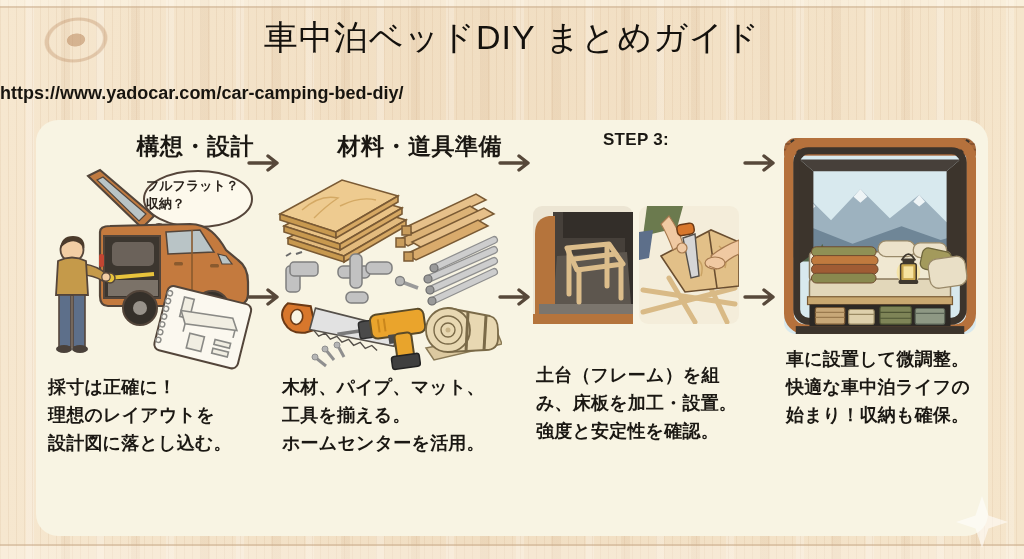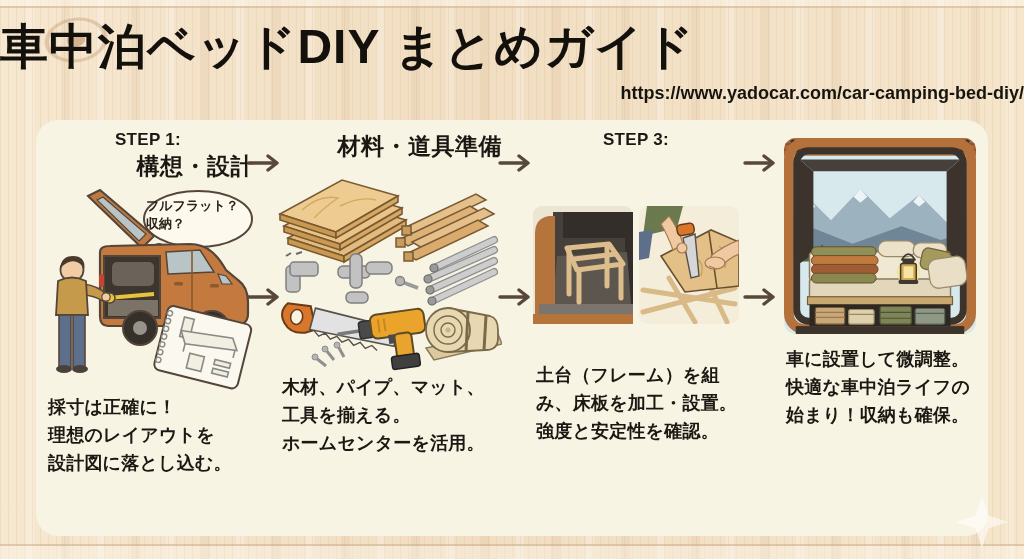--- a/index.html
+++ b/index.html
@@ -13,22 +13,22 @@
       repeating-linear-gradient(90deg, rgba(178,132,88,0.10) 0 1.5px, rgba(0,0,0,0) 1.5px 8px),
       repeating-linear-gradient(90deg, rgba(0,0,0,0) 0 26px, rgba(255,255,255,0.22) 26px 34px, rgba(0,0,0,0) 34px 61px, rgba(189,143,98,0.10) 61px 70px),
       linear-gradient(90deg, #f6e7cf, #f1dec2 45%, #f5e5cb);
   }
   .seam-top { position:absolute; left:0; top:0; width:100%; height:8px; background:rgba(255,250,240,0.45); border-bottom:2px solid rgba(172,128,84,0.35); }
   .seam-bottom { position:absolute; left:0; top:544px; width:100%; height:15px; background:rgba(255,250,240,0.35); border-top:2px solid rgba(172,128,84,0.35); }
   .knot { position:absolute; left:42px; top:16px; width:68px; height:48px; border-radius:50%;
     background: radial-gradient(ellipse at 50% 50%, rgba(187,138,96,0.55) 0 18%, rgba(187,138,96,0) 20% 55%, rgba(187,138,96,0.35) 58% 64%, rgba(187,138,96,0) 67%);
     transform: rotate(-8deg); }
 
-  .title { position:absolute; top:15px; left:0; width:100%; text-align:left; font-size:48px; font-weight:700; letter-spacing:1px; color:#14110d; }
-  .url   { position:absolute; top:83px; left:0; width:100%; text-align:right; font-size:18px; font-weight:700; color:#17140f; }
+  .title { position:absolute; top:15px; left:0; width:100%; text-align:center; font-size:34px; font-weight:400; letter-spacing:1px; color:#14110d; }
+  .url   { position:absolute; top:83px; left:0; width:100%; text-align:left; font-size:18px; font-weight:700; color:#17140f; }
 
   .card { position:absolute; left:36px; top:120px; width:952px; height:416px; background:#f8f4e3; border-radius:22px; }
 
   .step { position:absolute; top:10px; }
   .s1{left:6px;width:212px} .s2{left:240px;width:226px} .s3{left:494px;width:212px} .s4{left:744px;width:200px}
   .step-label   { text-align:center; font-size:17px; font-weight:800; letter-spacing:0.3px; }
   .step-heading { text-align:right; font-size:23px; font-weight:800; margin-top:1px; letter-spacing:0.5px; }
   .step-art  { position:relative; height:206px; margin-top:4px; }
   .step-desc { font-size:18px; font-weight:700; line-height:1.56; white-space:pre-line; margin-top:1px; padding-left:6px; letter-spacing:0.2px; }
 
@@ -52,21 +52,20 @@
   <div class="knot"></div>
   <div class="seam-bottom"></div>
 </div>
 
 <h1 class="title">車中泊ベッドDIY まとめガイド</h1>
 <div class="url">https://www.yadocar.com/car-camping-bed-diy/</div>
 
 <main class="card">
 
   <section class="step s1">
-    <div class="step-label">STEP 1:</div>
     <div class="step-heading">構想・設計</div>
     <div class="step-art">
       <svg width="212" height="206" viewBox="0 0 212 206">
 
         <g>
           <ellipse cx="156" cy="33" rx="54" ry="28" fill="#fdf9ec" stroke="#55453a" stroke-width="2"></ellipse>
           <circle cx="117" cy="64" r="6" fill="#fdf9ec" stroke="#55453a" stroke-width="1.8"></circle>
           <circle cx="106" cy="74" r="3.5" fill="#fdf9ec" stroke="#55453a" stroke-width="1.5"></circle>
         </g>
 

